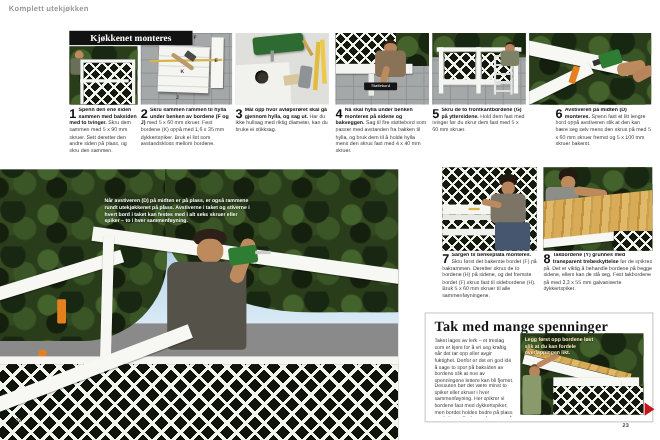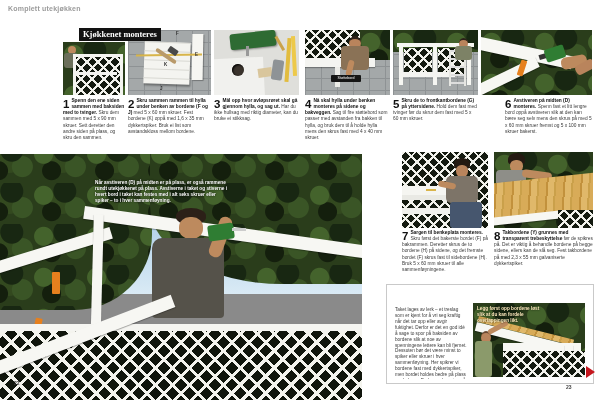--- a/index.html
+++ b/index.html
@@ -2,21 +2,21 @@
 <html><head>
 <meta charset="utf-8">
 <style>
   html,body{margin:0;padding:0;background:#e9e9e9;}
   .spread{position:relative;width:600px;height:400px;background:#fff;overflow:hidden;
           font-family:"Liberation Sans",sans-serif;color:#333;}
   .abs{position:absolute;}
   
   .kicker{font-size:7px;font-weight:bold;color:#9b9b9b;letter-spacing:.2px;}
   .banner{background:#121212;color:#fff;font-family:"Liberation Serif",serif;
-          font-weight:bold;font-size:8.5px;line-height:13px;padding:0 4px;z-index:5;margin-left:16px;}
+          font-weight:bold;font-size:8.5px;line-height:13px;padding:0 19px;z-index:5;}
   
   .photo{position:absolute;overflow:hidden;background:#8a8a8a;}
   .lattice{background-color:#141a10;background-image:
      repeating-linear-gradient(45deg,#f2f2ec 0 2px,transparent 2px 8px),
      repeating-linear-gradient(-45deg,#f2f2ec 0 2px,transparent 2px 8px);}
   .lattice-lg{background-color:#10150c;background-image:
      repeating-linear-gradient(45deg,#f4f4ee 0 3px,transparent 3px 12px),
      repeating-linear-gradient(-45deg,#f4f4ee 0 3px,transparent 3px 12px);}
   .foliage{background-color:#2a3d1b;background-image:
      radial-gradient(circle at 20% 30%,#44632c 0 9px,transparent 10px),
@@ -192,20 +192,21 @@
   </div>
 
   <div class="step" style="left:402px;top:230px;width:86px;height:52px;">
     <span class="num">7</span><span class="lead">Sargen til benkeplata monteres.</span> <span>Skru først det bakerste bordet (F) på bakrammen. Deretter skrus de to bordene (H) på sidene, og det fremste bordet (F) skrus fast til sidebordene (H). Bruk 5 x 60 mm skruer til alle sammenføyningene.</span>
   </div>
   <div class="step" style="left:494px;top:230px;width:99px;height:52px;">
     <span class="num">8</span><span class="lead">Takbordene (Y) grunnes med transparent trebeskyttelse</span> <span>før de spikres på. Det er viktig å behandle bordene på begge sidene, ellers kan de slå seg. Fest takbordene på med 2,3 x 55 mm galvaniserte dykkertspiker.</span>
   </div>
 
   <div class="infobox" style="left:386px;top:284px;width:206px;height:98px;">
+    <h2 style="left:8px;top:4px;">Tak med mange spenninger</h2>
     <div class="body" style="left:8px;top:22px;width:72px;height:72px;">Taket lages av lerk – et treslag som er kjent for å vri seg kraftig når det tar opp eller avgir fuktighet. Derfor er det en god idé å sage to spor på baksiden av bordene slik at noe av spenningene lettere kan bli fjernet. Dessuten bør det være minst to spiker eller skruer i hver sammenføyning. Her spikrer vi bordene fast med dykkertspiker, men bordet holdes bedre på plass med skruer. Du kan selvsagt også bruke andre treslag enn lerk.</div>
     <div class="photo foliage" style="left:86px;top:18px;width:112px;height:74px;">
       <div class="abs wood" style="left:6px;top:13px;width:98px;height:6px;transform:rotate(14deg);transform-origin:left top;"></div>
       <div class="abs whitewood" style="left:4px;top:19px;width:100px;height:9px;transform:rotate(14deg);transform-origin:left top;"></div>
       <div class="abs whitewood" style="left:30px;top:40px;width:78px;height:8px;"></div>
       <div class="abs whitewood" style="left:92px;top:42px;width:8px;height:32px;"></div>
       <div class="abs lattice" style="left:30px;top:48px;width:82px;height:26px;"></div>
       <div class="abs" style="left:8px;top:28px;width:10px;height:11px;background:#b9845c;border-radius:50%;border-top:2px solid #6b4a33;"></div>
       <div class="abs skin" style="left:14px;top:22px;width:22px;height:5px;border-radius:3px;transform:rotate(-28deg);"></div>
       <div class="abs" style="left:2px;top:38px;width:17px;height:36px;background:#8b9a6b;border-radius:3px;"></div>

